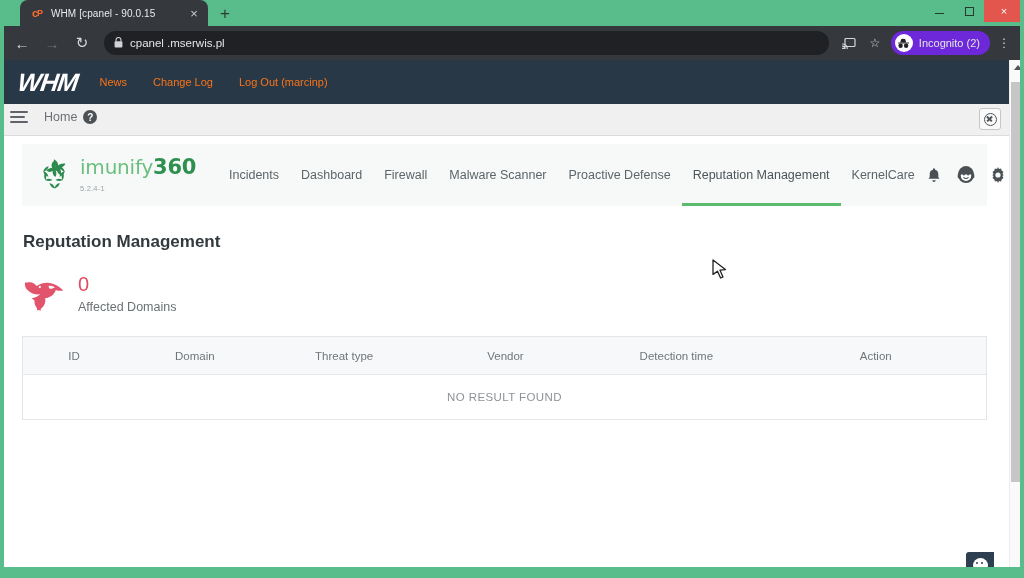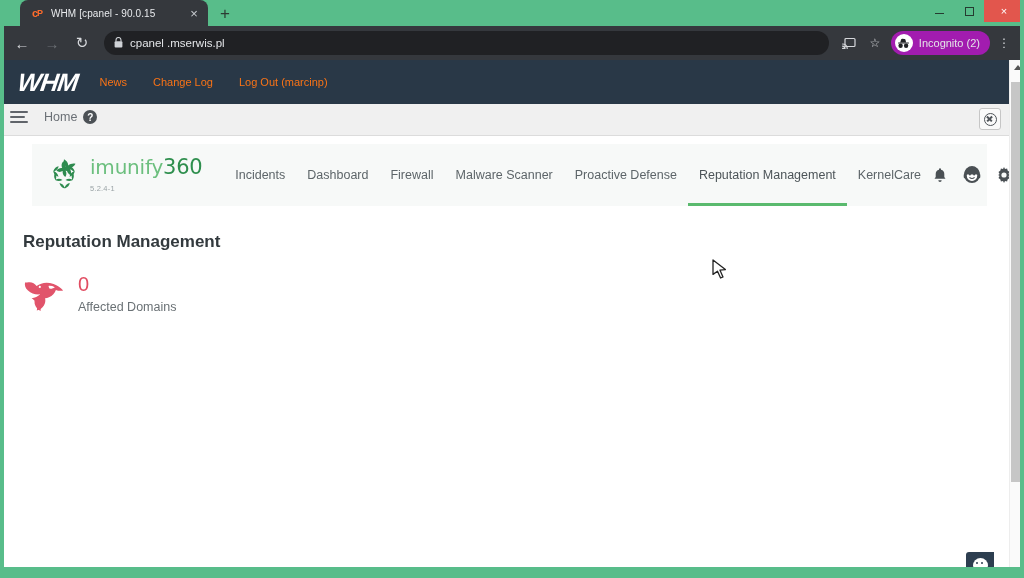--- a/index.html
+++ b/index.html
@@ -106,21 +106,21 @@
   }
   .lock-icon { font-size: 10px; color: #cfd2d6; }
   #urltext { color: #e3e5e8; font-size: 11.5px; white-space: nowrap; }
   .omni-icon {
     width: 24px; height: 24px; flex: 0 0 24px;
     display: flex; align-items: center; justify-content: center;
     color: #d6d8dc; font-size: 12px; cursor: pointer;
   }
   #incognito-chip {
     height: 24px;
-    background: #a21caf;
+    background: #6d28d9;
     border-radius: 12px;
     display: flex; align-items: center;
     gap: 6px; padding: 0 10px 0 4px;
     margin-left: 2px;
     cursor: pointer;
   }
   .incog-avatar {
     width: 18px; height: 18px; border-radius: 50%;
     background: #fff;
     display: flex; align-items: center; justify-content: center;
@@ -211,41 +211,41 @@
     position: relative;
   }
   .xcircle::before, .xcircle::after {
     content:''; position:absolute; left:1.3px; top:4.2px;
     width: 7px; height: 1.6px; background: #4f5459;
   }
   .xcircle::before { transform: rotate(45deg); }
   .xcircle::after  { transform: rotate(-45deg); }
   
   #imunify-app {
-    padding: 8px 22px 0 32px;
+    padding: 8px 22px 0 22px;
     background: #fff;
   }
   #im-nav {
     height: 62px;
     background: #f7f9f8;
     display: flex; align-items: center;
     padding: 0 14px 0 14px;
     position: relative;
   }
   #im-logo { display: flex; align-items: center; gap: 8px; margin-right: 22px; }
   #im-mark { width: 36px; height: 36px; flex: 0 0 36px; }
   #im-word { line-height: 1; position: relative; }
   .im-word-row { display: flex; align-items: baseline; }
   .im-imunify {
     font-size: 20px; color: #6cbf7e;
     font-family: "DejaVu Sans", sans-serif;
     letter-spacing: -.2px;
   }
   .im-360 {
-    font-size: 21px; color: #2f8f4e; font-weight: normal;
+    font-size: 21px; color: #2f8f4e; font-weight: bold;
     font-family: "DejaVu Sans", sans-serif;
     letter-spacing: -.3px;
   }
   .im-version {
     font-size: 7.5px; color: #9aa3a6;
     margin-top: 1px; letter-spacing: .2px; text-align: center;
   }
   .im-tab {
     font-size: 12.5px; color: #5d6569;
     padding: 0 11px; height: 62px;
@@ -556,20 +556,31 @@
                 <path d="M24.5 10.9c2.2-.2 4.3.2 6.3 1.3-1.5 1.2-3.4 1.7-5.5 1.4z" fill="#fff"></path>
                 <circle cx="15.8" cy="11.9" r="1.1" fill="#fff"></circle>
               </svg>
             </span>
             <span>
               <div id="aff-num">0</div>
               <div id="aff-label">Affected Domains</div>
             </span>
           </div>
 
+          <div id="table-card">
+            <div id="thead">
+              <div class="th col0">ID</div>
+              <div class="th col1">Domain</div>
+              <div class="th col2">Threat type</div>
+              <div class="th col3">Vendor</div>
+              <div class="th col4">Detection time</div>
+              <div class="th col5">Action</div>
+            </div>
+            <div id="tbody-empty">NO RESULT FOUND</div>
+          </div>
         </div>
 
         <div id="feedback">
           <span class="smiley"></span>
           <span class="smiley-badge"></span>
         </div>
       </div>
 
       <div id="scrollbar">
         <div class="sb-arrow up">

